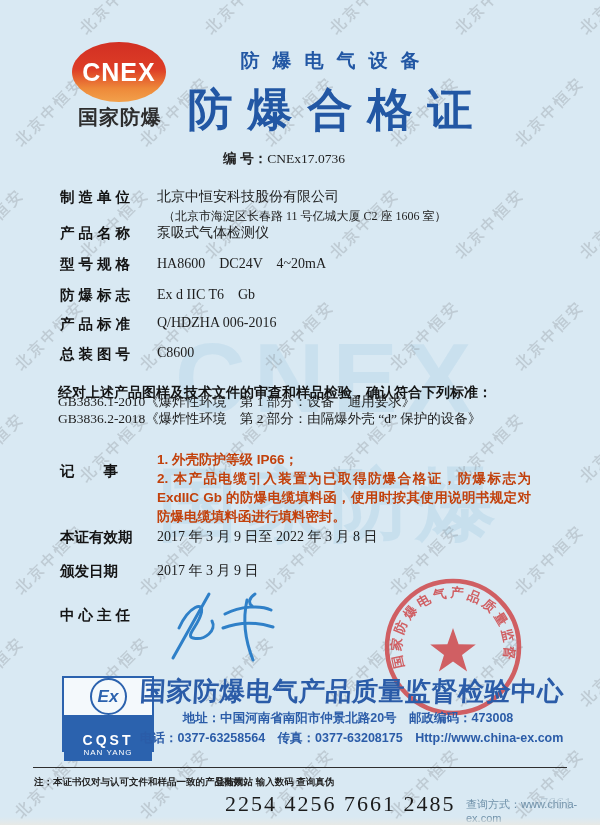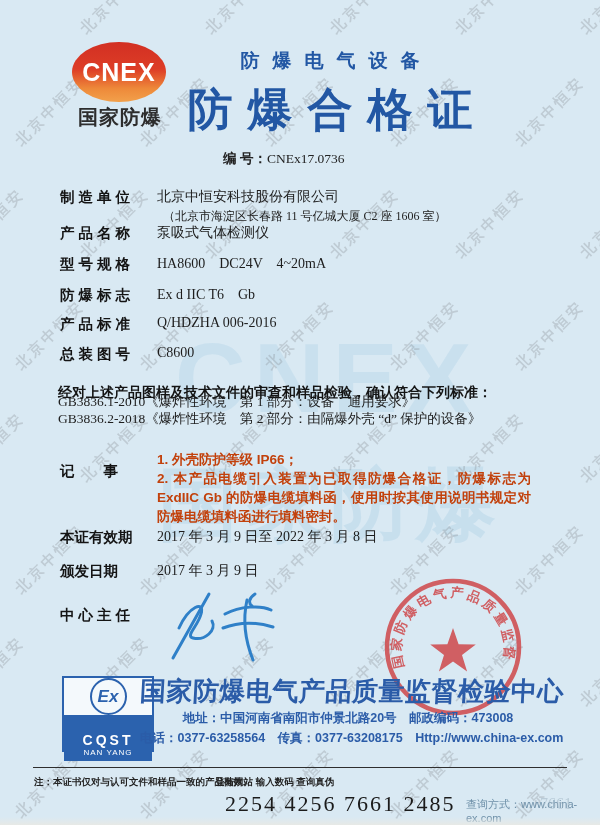--- a/index.html
+++ b/index.html
@@ -30,21 +30,21 @@
   .logo-oval span { color:#fff; font-weight:bold; font-size:25px; letter-spacing:1px; }
   .logo-caption { position:absolute; left:70px; top:104px; width:100px; text-align:center;
     font-size:20px; font-weight:bold; color:#2d2d2d; letter-spacing:1px; }
 
   .hd-sub { position:absolute; left:150px; top:48px; width:360px; text-align:center;
     color:#2257a4; font-size:19px; font-weight:bold; letter-spacing:13px; text-indent:13px; }
   .hd-title { position:absolute; left:130px; top:80px; width:400px; text-align:center;
     color:#2257a4; font-size:45px; font-weight:bold; letter-spacing:15px; text-indent:15px; }
   .cert-no { position:absolute; left:223px; top:150px; font-size:13.5px; color:#222;
     font-family:"Liberation Serif", serif; }
-  .cert-no .lbl { font-weight:bold; font-family:Liberation Serif, serif; }
+  .cert-no .lbl { font-weight:bold; font-family:Liberation Sans, sans-serif; }
 
   
   .flabel { position:absolute; left:60px; font-size:14.5px; font-weight:bold; color:#141414;
             white-space:nowrap; }
   .fvalue { position:absolute; left:157px; font-size:14px; color:#1d1d1d;
             font-family:"Liberation Serif", serif; white-space:nowrap; }
   .addr   { position:absolute; left:163px; font-size:12px; color:#222;
             font-family:"Liberation Serif", serif; }
 
   .statement { position:absolute; left:58px; width:500px; color:#141414;margin-top:8px; }

